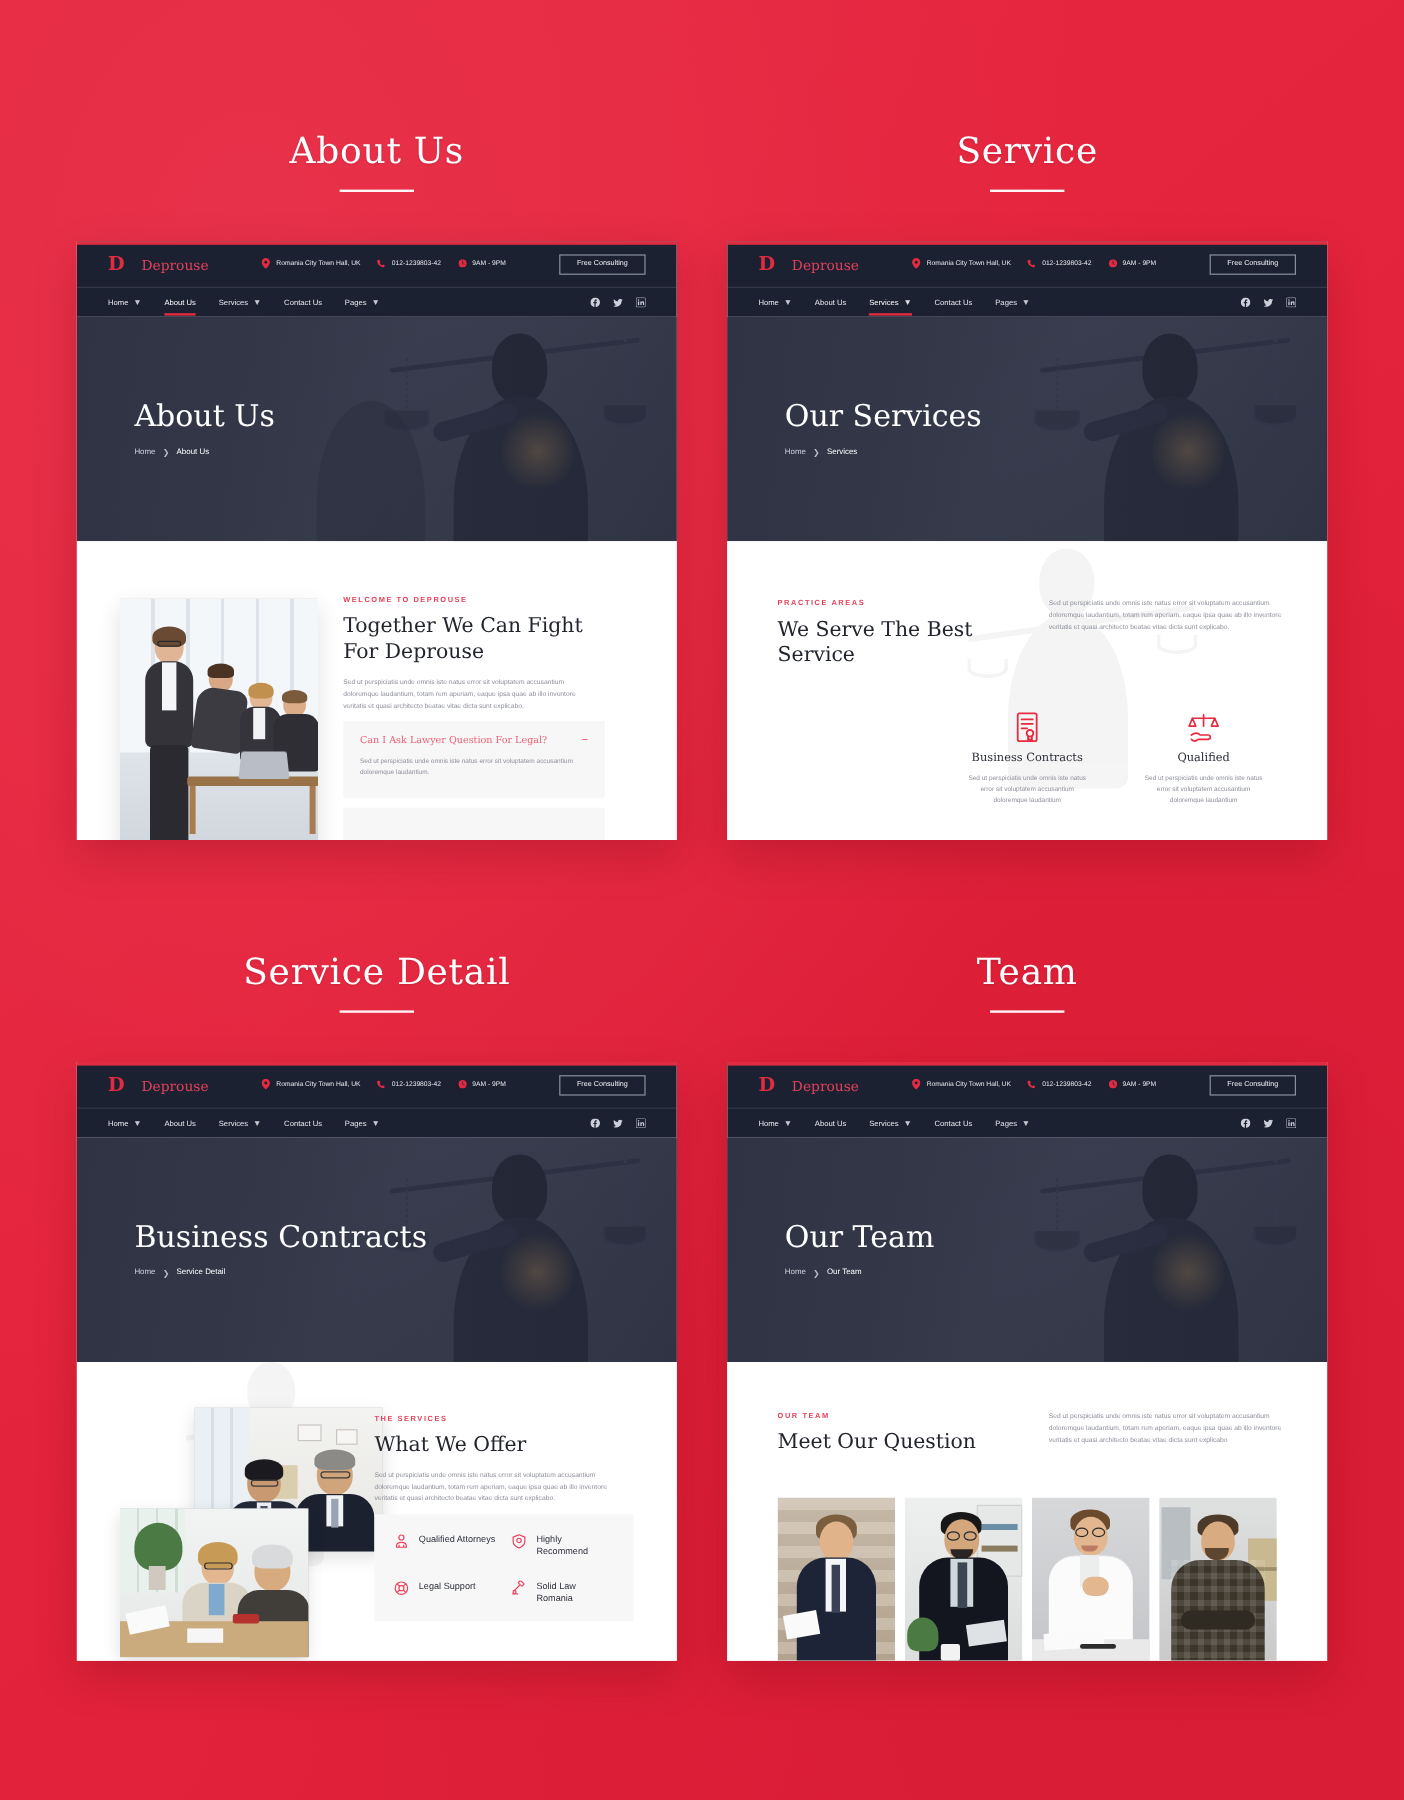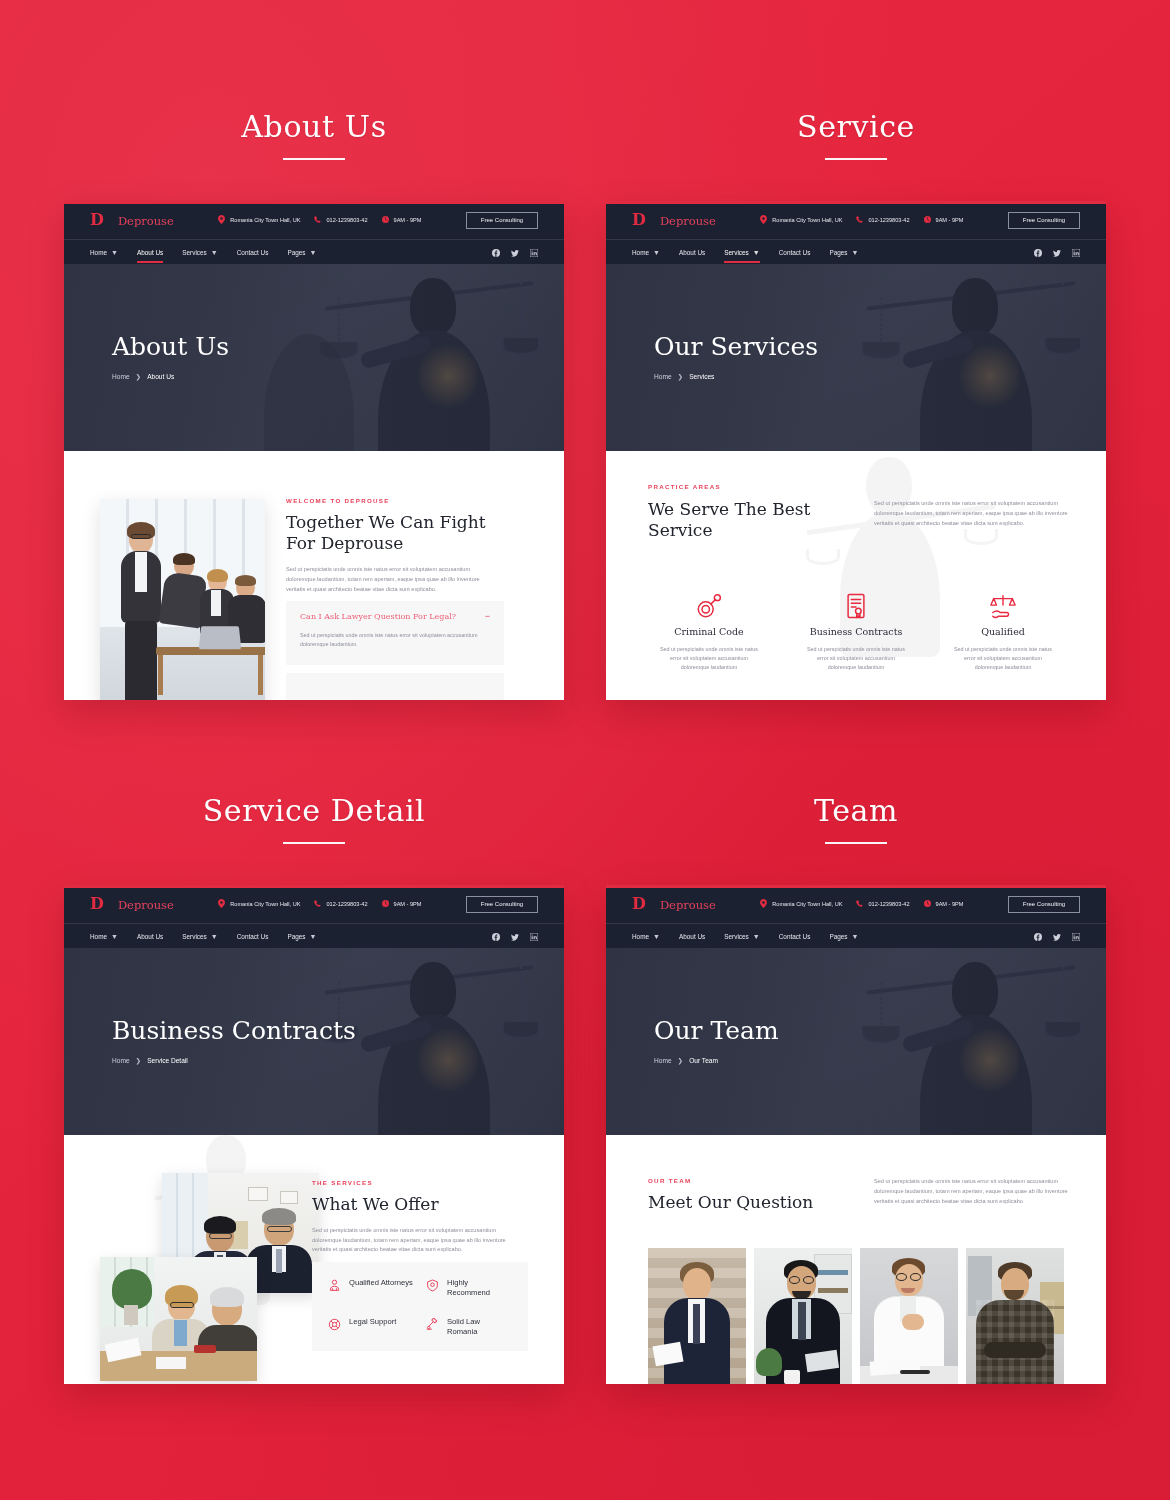--- a/index.html
+++ b/index.html
@@ -409,39 +409,27 @@
     <div class="content" style="height:249px;">
 
       <div class="wm" style="left:200px; top:6px; width:200px; height:200px;">
         <div style="position:absolute;left:60px;top:0;width:46px;height:58px;border-radius:48%;background:#4a4a55;"></div>
         <div style="position:absolute;left:34px;top:54px;width:100px;height:146px;border-radius:50% 50% 10% 10%/60% 60% 6% 6%;background:#4a4a55;"></div>
         <div style="position:absolute;left:0;top:60px;width:190px;height:5px;background:#4a4a55;transform:rotate(-8deg);"></div>
         <div style="position:absolute;left:0;top:92px;width:34px;height:16px;border:3px solid #4a4a55;border-top:none;border-radius:0 0 50% 50%;"></div>
         <div style="position:absolute;left:158px;top:72px;width:34px;height:16px;border:3px solid #4a4a55;border-top:none;border-radius:0 0 50% 50%;"></div>
       </div>
 
-      <div style="position:absolute; left:42px; top:32px; width:200px;">
+      <div style="position:absolute; left:42px; top:48px; width:200px;">
         <div class="eyebrow" style="font-size:6.2px;">PRACTICE AREAS</div>
         <div class="h-title" style="font-size:17px; margin-top:9px;">We Serve The Best</div>
         <div class="h-title" style="font-size:17px;">Service</div>
       </div>
       <p class="body-txt" style="position:absolute; left:268px; top:48px; width:198px; font-size:5.6px;">Sed ut perspiciatis unde omnis iste natus error sit voluptatem accusantium doloremque laudantium, totam rem aperiam, eaque ipsa quae ab illo inventore veritatis et quasi architecto beatae vitae dicta sunt explicabo.</p>
 
-      <div class="svc" style="left:28px; top:140px; width:150px;">
-        <div class="ic" style="height:30px;">
-          <svg width="26" height="26" viewBox="0 0 28 28" fill="none" stroke="#e8293f" stroke-width="1.6">
-            <circle cx="10.5" cy="17.5" r="8"></circle>
-              <circle cx="10.5" cy="17.5" r="4"></circle>
-            <path d="M16 12 21 7" stroke-linecap="round"></path>
-              <circle cx="23" cy="5" r="3.2"></circle>
-          </svg>
-        </div>
-        <h4 style="font-size:9.5px; margin-top:5px;">Criminal Code</h4>
-        <p style="font-size:5.4px; margin-top:8px; padding:0 22px;">Sed ut perspiciatis unde omnis iste natus error sit voluptatem accusantium doloremque laudantium</p>
-      </div>
 
       <div class="svc" style="left:175px; top:140px; width:150px;">
         <div class="ic" style="height:30px;">
           <svg width="24" height="26" viewBox="0 0 24 28" fill="none" stroke="#e8293f" stroke-width="1.6">
             <rect x="3.5" y="1.5" width="17" height="25" rx="1.5"></rect>
             <path d="M7 7h10M7 11h10M7 15h5" stroke-linecap="round"></path>
             <circle cx="14.5" cy="19.5" r="3"></circle>
               <path d="M12.8 22v4l1.7-1.2L16.2 26v-4"></path>
           </svg>
         </div>

